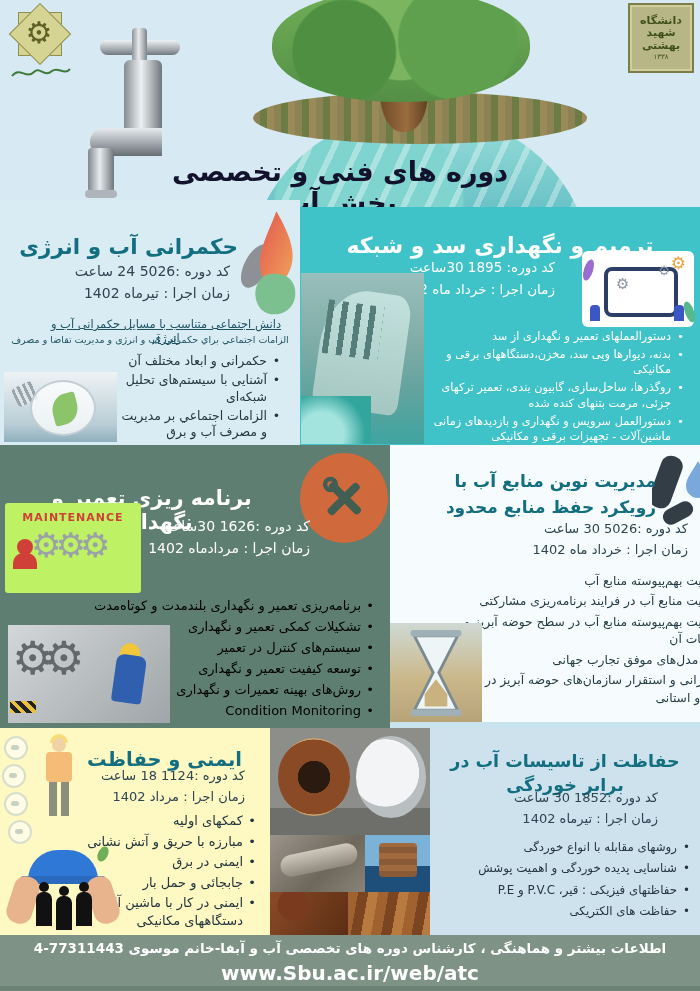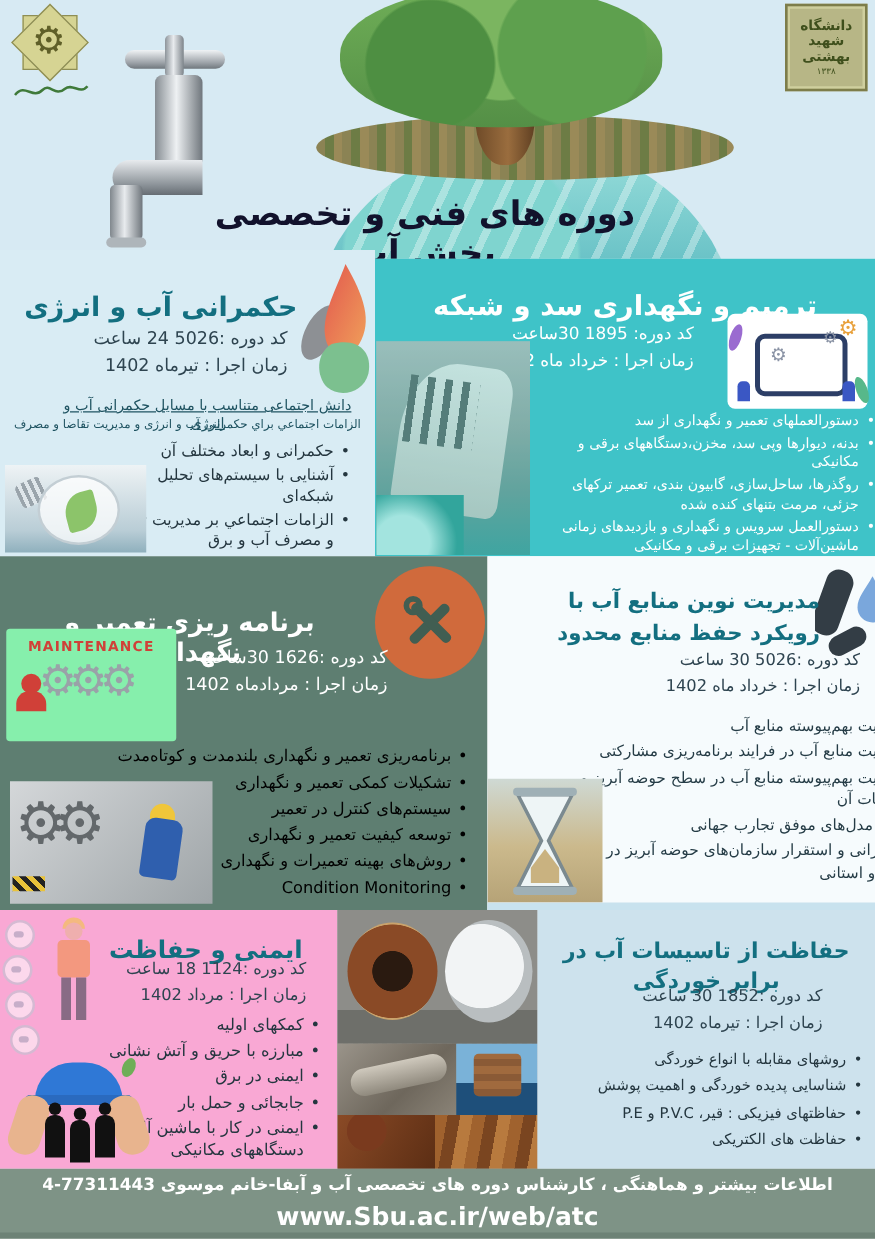--- a/index.html
+++ b/index.html
@@ -98,28 +98,28 @@
   .illo-leaf1{position:absolute;left:2px;top:8px;width:9px;height:22px;border-radius:50%;background:#9a6bd0;transform:rotate(18deg);}
   .illo-leaf2{position:absolute;right:0px;bottom:4px;width:9px;height:22px;border-radius:50%;background:#57b88a;transform:rotate(-20deg);}
   .dam-photo{position:absolute;left:1px;top:66px;width:123px;height:171px;
              background:linear-gradient(180deg,#b3bdb8 0%,#93a79f 40%,#6b9a92 70%,#3f9d96 100%);overflow:hidden;}
   .dam-wall{position:absolute;left:18px;top:18px;width:86px;height:120px;background:linear-gradient(180deg,#e8eae4,#c2c8bf);
             border-radius:50% 18% 10% 10%;transform:rotate(8deg);}
   .dam-slots{position:absolute;left:24px;top:30px;width:56px;height:54px;
              background:repeating-linear-gradient(90deg,#5c6a64 0 6px,rgba(0,0,0,0) 6px 14px);transform:rotate(8deg);}
   .dam-water{position:absolute;left:0;bottom:0;width:70px;height:48px;background:radial-gradient(circle at 30% 80%,#bfeee6 0 35%,#2f9d90 70%);}
   .dam-tint{position:absolute;inset:0;background:rgba(64,195,200,.22);}
-  .dam-ul{top:122px;right:0;width:268px;font-size:11.3px;line-height:1.34;color:#ffffff;}
+  .dam-ul{top:122px;right:16px;width:268px;font-size:11.3px;line-height:1.34;color:#ffffff;}
 
   
   .card-maint{left:0;top:445px;width:390px;height:283px;background:#5e7e71;}
   .maint-circle{position:absolute;left:300px;top:8px;width:88px;height:90px;border-radius:50%;background:#d06a3c;
                 display:flex;align-items:center;justify-content:center;}
   .maint-title{position:absolute;right:95px;left:8px;top:24px;text-align:center;font-size:20.5px;font-weight:bold;color:#ffffff;}
-  .maint-illo{position:absolute;left:5px;top:58px;width:136px;height:90px;background:#86efac;border-radius:3px;overflow:hidden;}
+  .maint-illo{position:absolute;left:5px;top:58px;width:136px;height:90px;background:#bef264;border-radius:3px;overflow:hidden;}
   .maint-word{position:absolute;left:0;right:0;top:8px;text-align:center;font-size:11px;font-weight:bold;
               letter-spacing:1px;color:#d04038;direction:ltr;}
   .maint-gears{position:absolute;left:26px;top:22px;color:#9aa2a8;font-size:34px;letter-spacing:-6px;direction:ltr;}
   .maint-gears::before{content:"\2699\2699\2699";}
   .maint-person{position:absolute;left:12px;top:36px;width:16px;height:16px;border-radius:50%;background:#d04038;}
   .maint-person::after{content:"";position:absolute;left:-4px;top:14px;width:24px;height:16px;border-radius:10px 10px 0 0;background:#d04038;}
   .maint-code{right:80px;top:70px;font-size:14px;}
   .maint-ul{top:152px;right:16px;width:285px;font-size:13px;line-height:1.38;color:#000000;}
   .worker-photo{position:absolute;left:8px;top:180px;width:162px;height:98px;
                 background:linear-gradient(135deg,#d4d7d9,#9fa5a8);overflow:hidden;}
@@ -132,21 +132,21 @@
   
   .card-water{left:390px;top:445px;width:310px;height:277px;background:#f6fbfd;border-bottom:6px solid #c8e2ee;padding-left:48px;}
   .water-title{position:absolute;right:92px;top:10px;left:8px;text-align:right;font-size:17px;line-height:1.5;}
   .water-hands{position:absolute;right:4px;top:4px;width:92px;height:78px;}
   .water-code{right:60px;top:74px;font-size:13px;}
   .water-ul{top:128px;right:10px;width:292px;font-size:12.3px;line-height:1.42;color:#253c46;}
   .hour-photo{position:absolute;left:0;top:178px;width:92px;height:99px;
               background:linear-gradient(180deg,#cfd9d4 0%,#cbb98c 55%,#b6a377 100%);display:flex;align-items:center;justify-content:center;}
 
   
-  .card-safety{left:0;top:728px;width:270px;height:207px;background:#f9a8d4;}
+  .card-safety{left:0;top:728px;width:270px;height:207px;background:#fef9c3;}
   .safety-title{position:absolute;right:28px;top:4px;font-size:19.5px;}
   .safety-code{right:25px;top:38px;font-size:13px;}
   .safety-ul{top:84px;right:14px;width:210px;font-size:13px;line-height:1.35;color:#24363f;}
   .safety-ul li{margin-bottom:7px;}
   .ppe{position:absolute;left:0;top:2px;width:106px;height:116px;opacity:.55;}
   .ppe-c{position:absolute;width:20px;height:20px;border-radius:50%;background:#fff;border:2px solid #b9c8d2;}
   .ppe-c i{position:absolute;left:5px;top:7px;width:8px;height:5px;border-radius:3px;background:#9fb3bf;}
   .ppe-man-head{position:absolute;left:52px;top:8px;width:14px;height:14px;border-radius:50%;background:#e8b48e;}
   .ppe-man-helmet{position:absolute;left:50px;top:4px;width:18px;height:9px;border-radius:9px 9px 0 0;background:#f0c63a;}
   .ppe-man-vest{position:absolute;left:46px;top:22px;width:26px;height:30px;border-radius:4px;background:#ef8b3a;}

